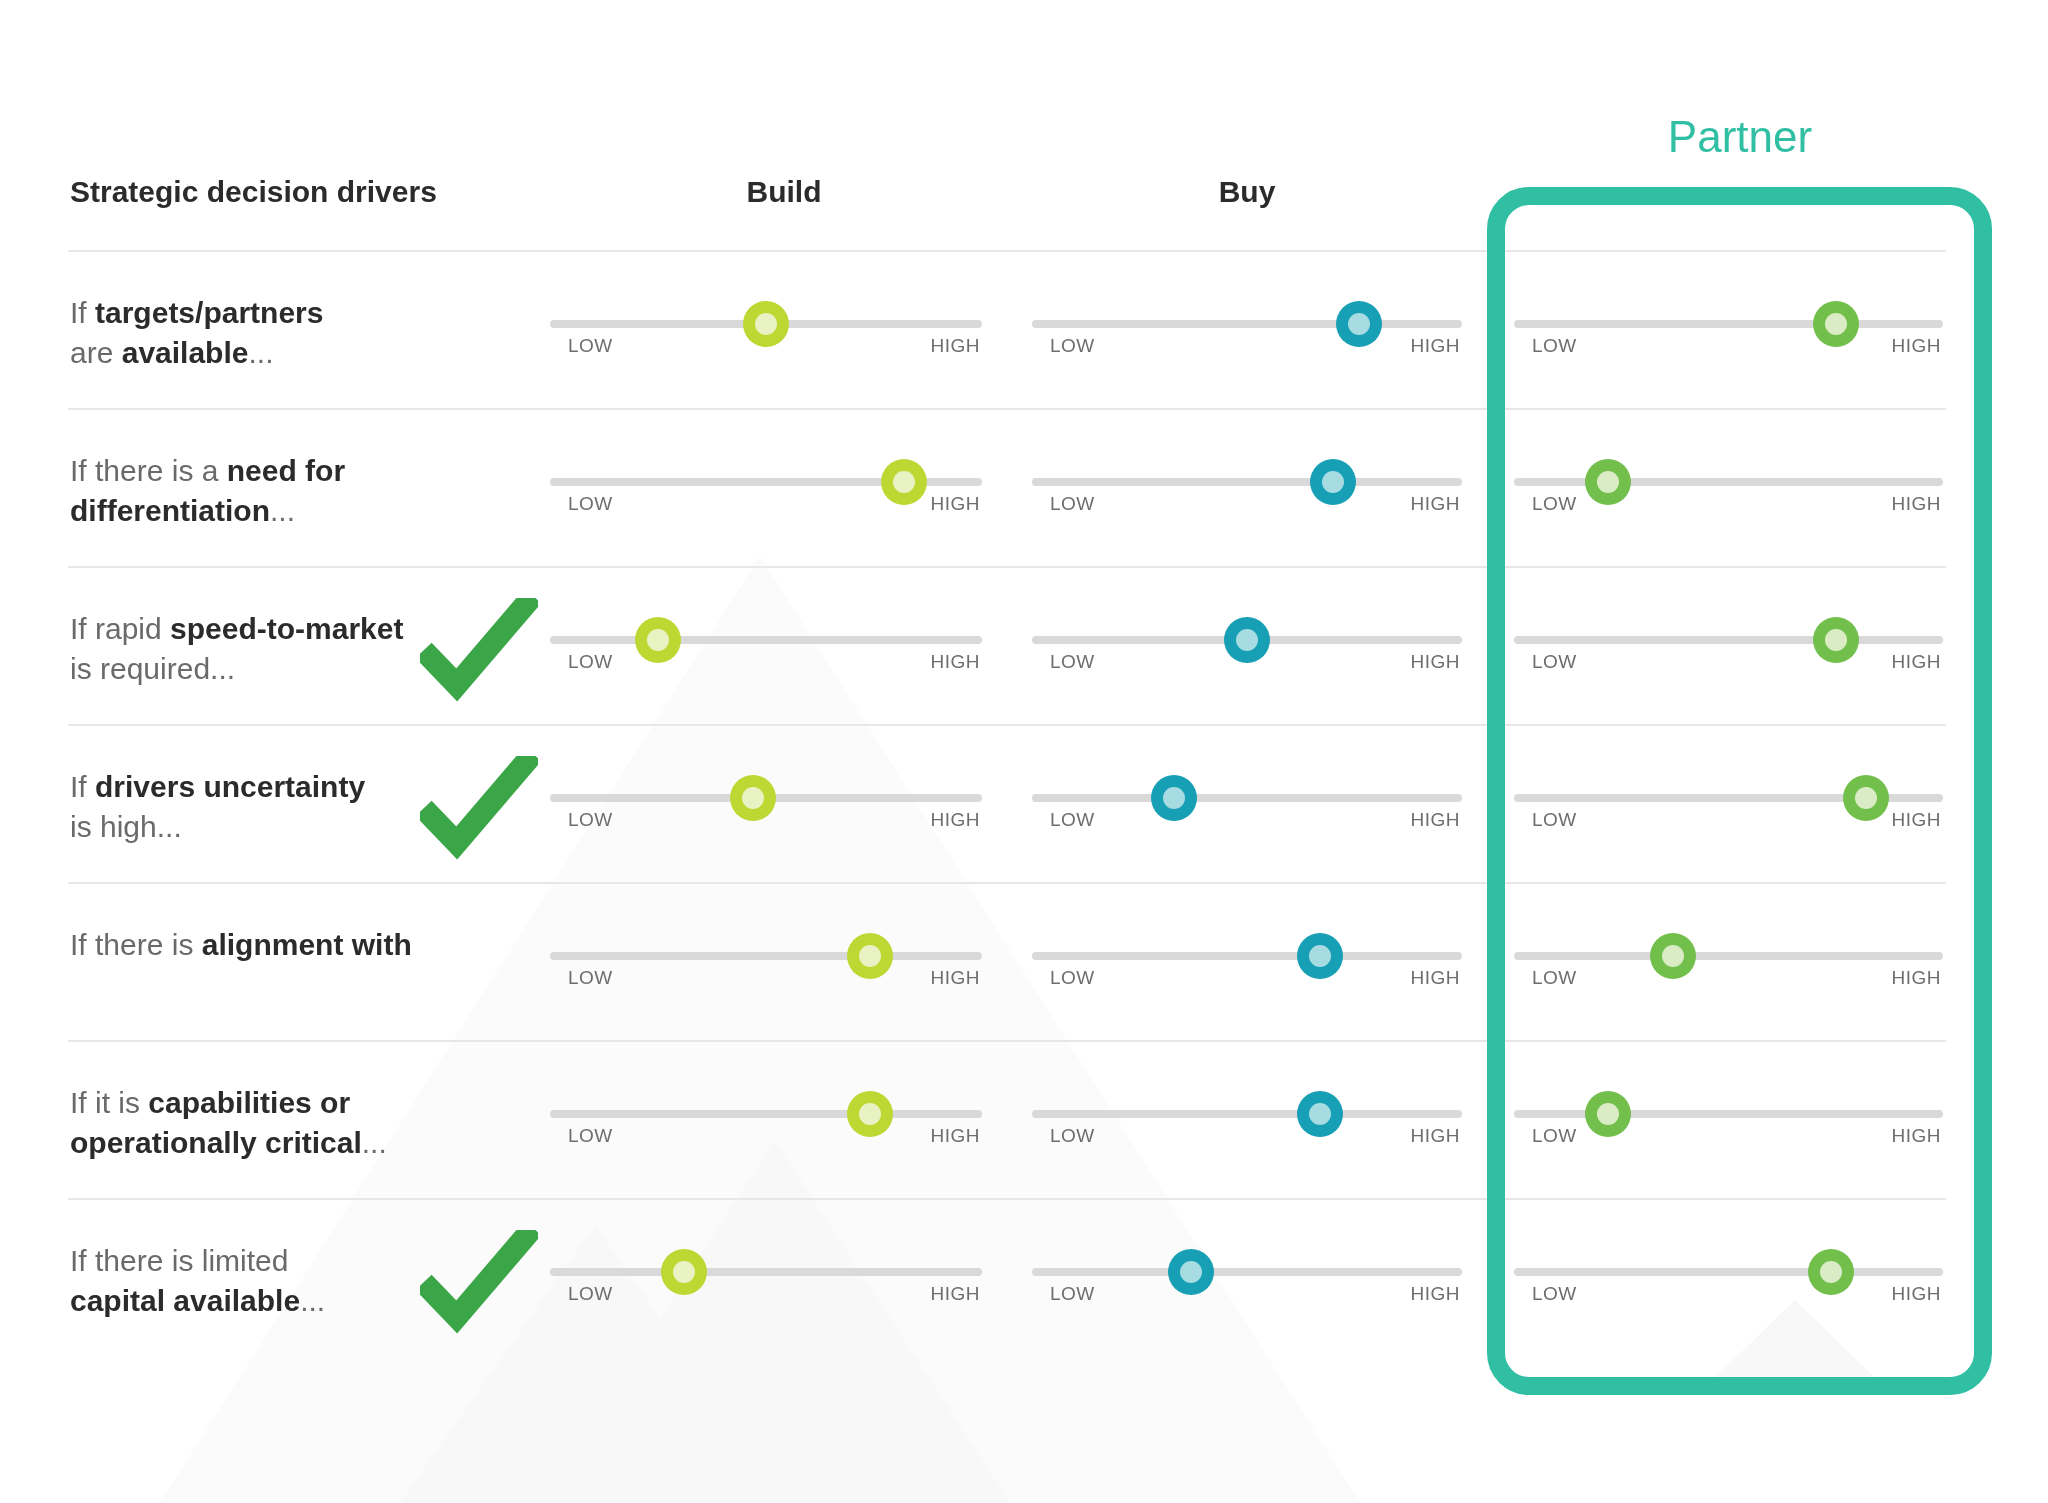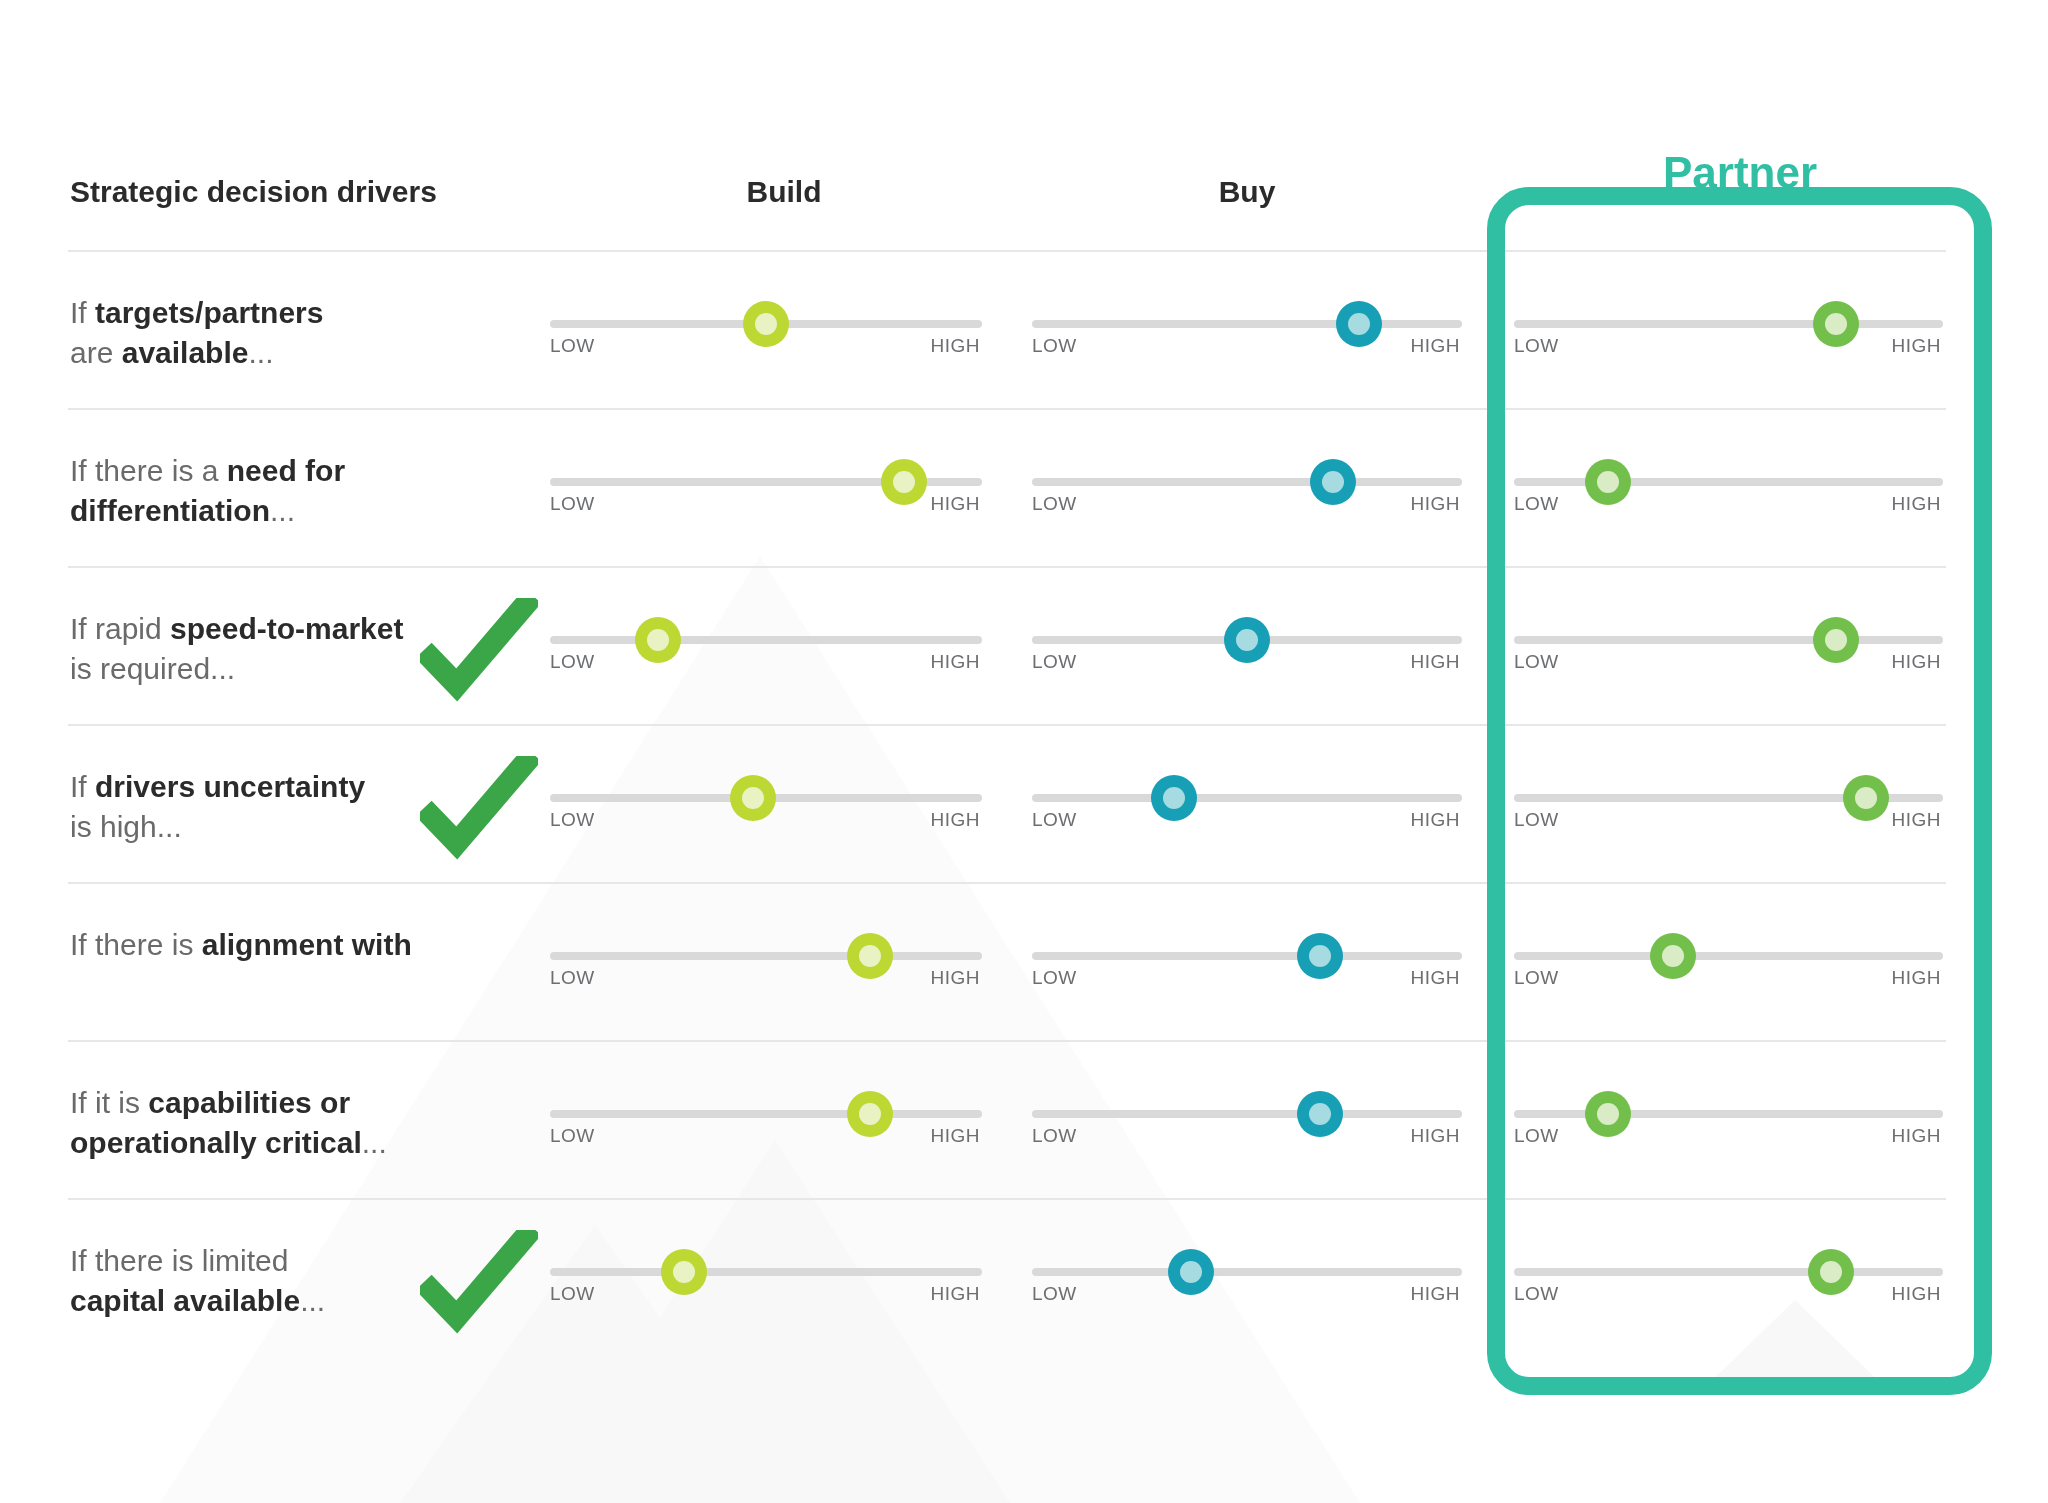--- a/index.html
+++ b/index.html
@@ -27,21 +27,21 @@
   #wm3{left:540px; top:1140px; width:470px; height:363px; opacity:.8;}
   #wm4{left:1700px; top:1300px; width:190px; height:92px;}
 
   .hdr{position:absolute; top:175px; font-size:30px; font-weight:bold; color:var(--heading-text); white-space:nowrap; z-index:2;}
   #hdr-drivers{left:70px;}
   .hdr.center{transform:translateX(-50%);}
   #hdr-build{left:784px;}
   #hdr-buy{left:1247px;}
   #partner-title{
     position:absolute; left:1740px; top:112px; transform:translateX(-50%);
-    font-size:44px; font-weight:bold; color:var(--partner-accent); white-space:nowrap; z-index:2;margin-top:36px;
+    font-size:44px; font-weight:normal; color:var(--partner-accent); white-space:nowrap; z-index:2;
   }
   #partner-box{
     position:absolute; left:1487px; top:187px; width:505px; height:1208px;
     border:18px solid var(--partner-accent); border-radius:42px;
     box-sizing:border-box; z-index:5; pointer-events:none;
   }
 
   #rows{position:absolute; left:0; top:0; width:100%; height:100%; z-index:1;}
   .row{position:absolute; left:0; width:2048px; height:158px;}
   .sep{position:absolute; top:0; left:68px; width:1878px; height:2px; background:var(--separator);}
@@ -55,21 +55,21 @@
   .track{position:absolute; left:0; right:0; top:70px; height:8px; border-radius:4px; background:var(--track);}
   .knob{
     position:absolute; top:74px; width:46px; height:46px; border-radius:50%;
     transform:translate(-50%,-50%); display:flex; align-items:center; justify-content:center; z-index:2;
   }
   .knob-inner{width:22px; height:22px; border-radius:50%;}
   .build .knob{background:var(--build-knob);}   .build .knob-inner{background:var(--build-knob-inner);}
   .buy .knob{background:var(--buy-knob);}       .buy .knob-inner{background:var(--buy-knob-inner);}
   .partner .knob{background:var(--partner-knob);} .partner .knob-inner{background:var(--partner-knob-inner);}
   .minmax{position:absolute; top:85px; font-size:19px; color:var(--low-high-text); letter-spacing:.5px;}
-  .low{left:0;} .high{right:2px;}
+  .low{left:18px;} .high{right:2px;}
 </style>
 </head>
 <body>
 
 <div id="stage">
 
   <div class="watermark" id="wm1"></div>
   <div class="watermark" id="wm2"></div>
   <div class="watermark" id="wm3"></div>
   <div class="watermark" id="wm4"></div>

